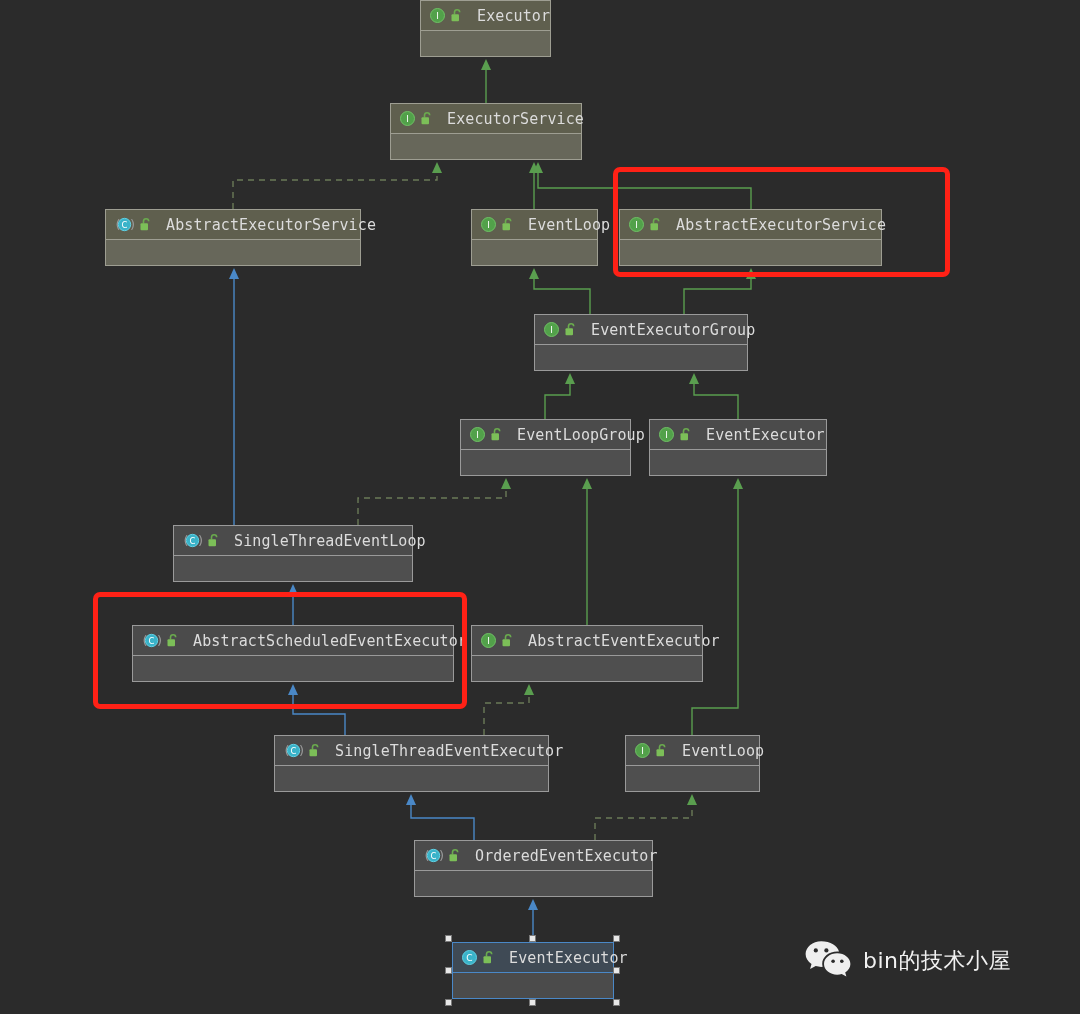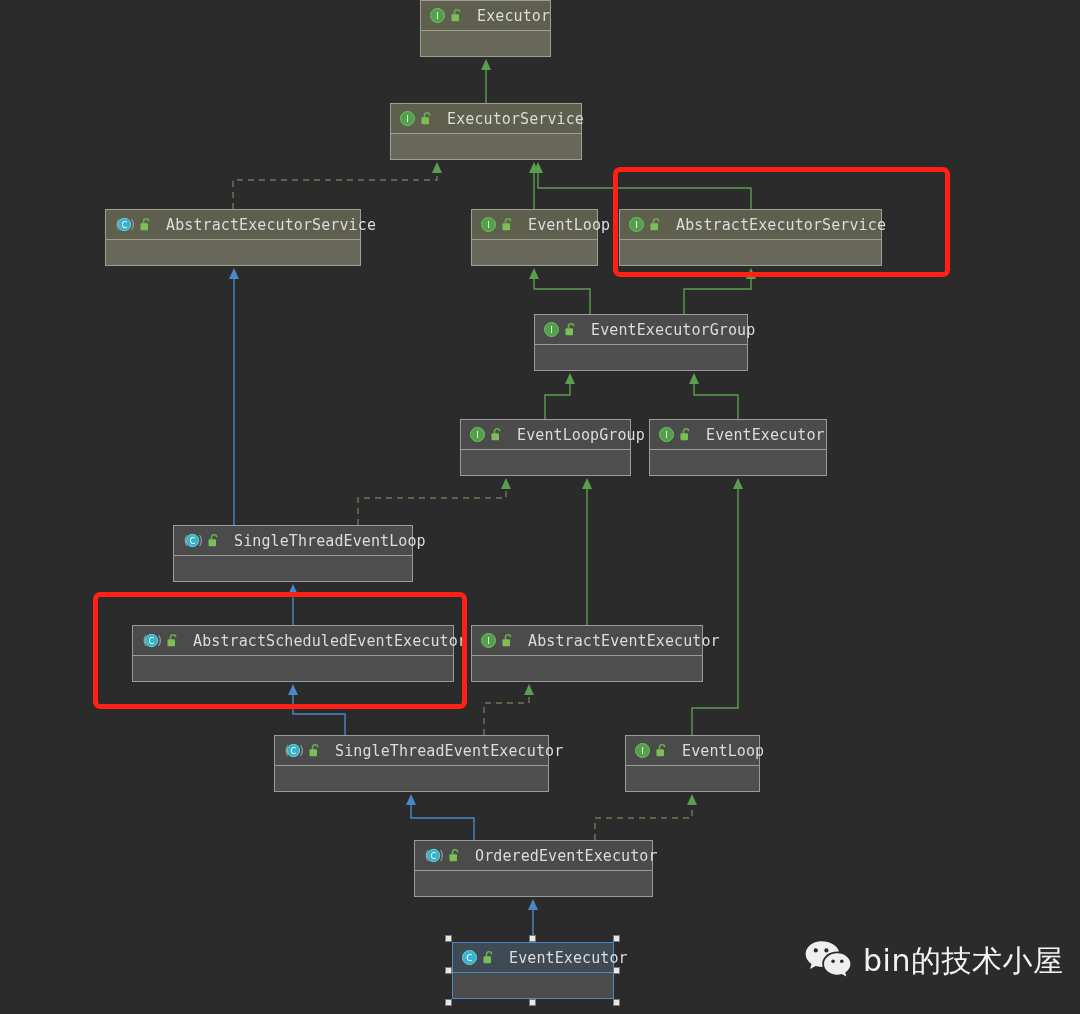--- a/index.html
+++ b/index.html
@@ -90,21 +90,21 @@
   #watermark {
     position: absolute;
     display: flex;
     align-items: center;
     gap: 12px;
     z-index: 20;
   }
   #watermark .wm-text {
     color: #f2f2f2;
     font-family: "DejaVu Sans", "Liberation Sans", sans-serif;
-    font-size: 30px;
+    font-size: 22px;
     letter-spacing: 0.5px;
   }
 </style>
 </head>
 <body>
 
 <div id="canvas">
 
   <svg id="edge-layer" viewBox="0 0 1080 1014" width="1080" height="1014">
     <defs>

